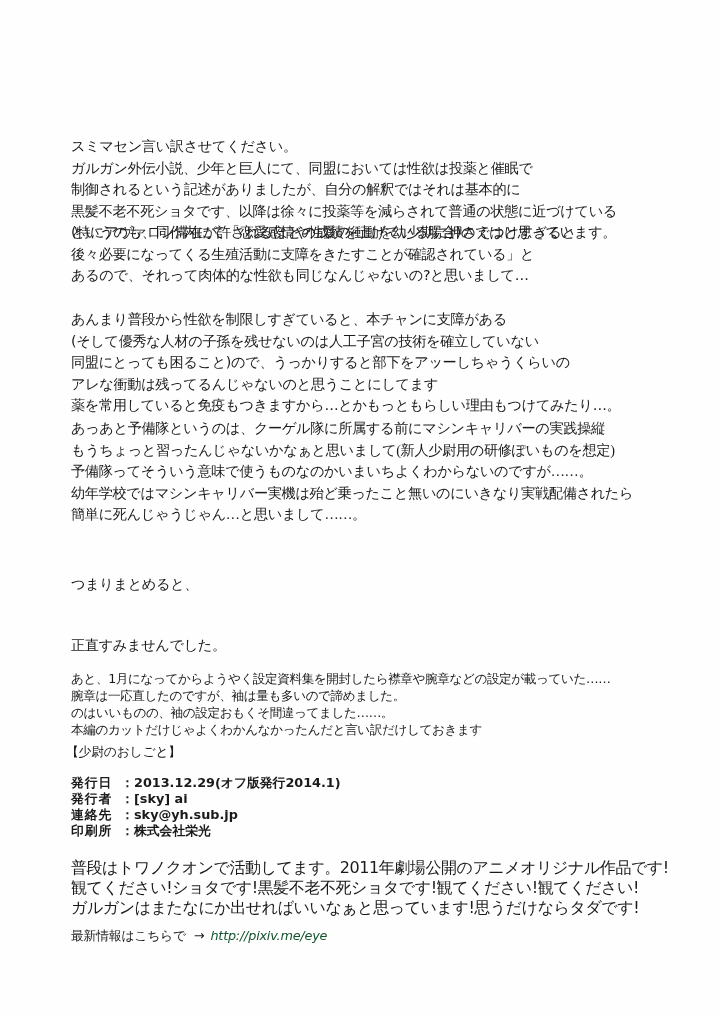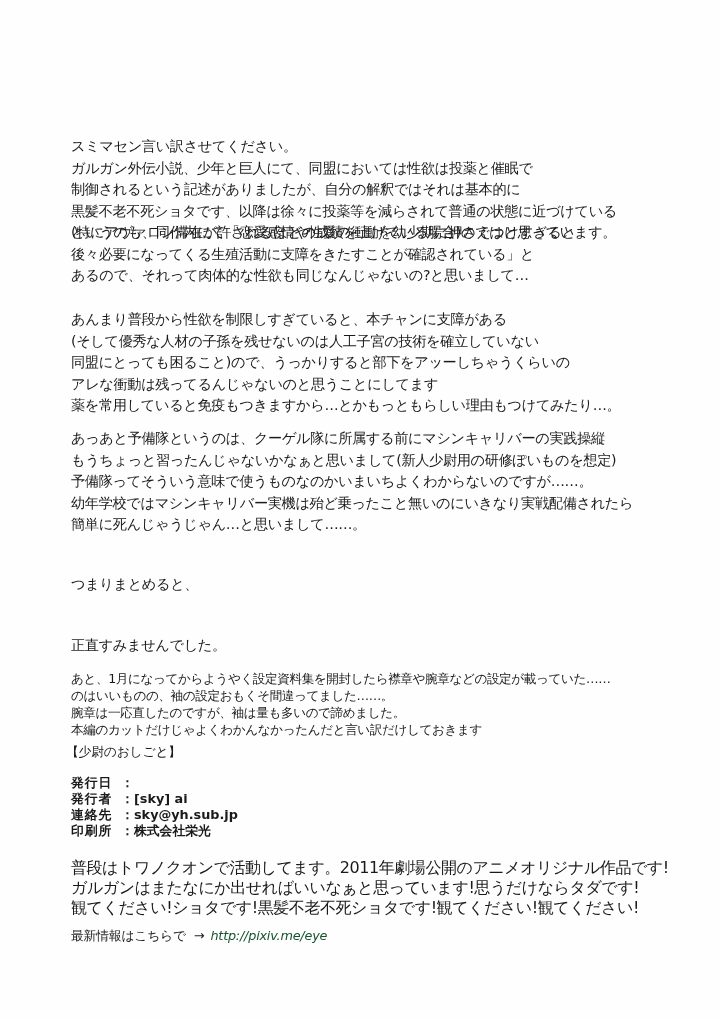--- a/index.html
+++ b/index.html
@@ -40,70 +40,71 @@
   </div>
 
   <div class="block body-text" style="top:309px;">
     <div class="line">あんまり普段から性欲を制限しすぎていると、本チャンに支障がある</div>
     <div class="line">(そして優秀な人材の子孫を残せないのは人工子宮の技術を確立していない</div>
     <div class="line">同盟にとっても困ること)ので、うっかりすると部下をアッーしちゃうくらいの</div>
     <div class="line">アレな衝動は残ってるんじゃないのと思うことにしてます</div>
     <div class="line">薬を常用していると免疫もつきますから…とかもっともらしい理由もつけてみたり…。</div>
   </div>
 
-  <div class="block body-text" style="top:428px;">
+  <div class="block body-text" style="top:418px;font-family:Liberation Serif, serif;">
     <div class="line">あっあと予備隊というのは、クーゲル隊に所属する前にマシンキャリバーの実践操縦</div>
     <div class="line">もうちょっと習ったんじゃないかなぁと思いまして(新人少尉用の研修ぽいものを想定)</div>
     <div class="line">予備隊ってそういう意味で使うものなのかいまいちよくわからないのですが……。</div>
     <div class="line">幼年学校ではマシンキャリバー実機は殆ど乗ったこと無いのにいきなり実戦配備されたら</div>
     <div class="line">簡単に死んじゃうじゃん…と思いまして……。</div>
   </div>
 
   <div class="block body-text" style="top:545px;margin-top:29px;">
     <div class="line">つまりまとめると、</div>
   </div>
 
   <div class="block body-text" style="top:587px;margin-top:48px;">
     <div class="line">正直すみませんでした。</div>
   </div>
 
   <div class="block small-text" style="top:654px;margin-top:16px;">
     <div class="line">あと、1月になってからようやく設定資料集を開封したら襟章や腕章などの設定が載っていた……</div>
+    <div class="line">腕章は一応直したのですが、袖は量も多いので諦めました。</div>
     <div class="line">のはいいものの、袖の設定おもくそ間違ってました……。</div>
-    <div class="line">腕章は一応直したのですが、袖は量も多いので諦めました。</div>
     <div class="line">本編のカットだけじゃよくわかんなかったんだと言い訳だけしておきます</div>
   </div>
 
   <div class="block colophon-title" style="top:744px; left:66px;">【少尉のおしごと】</div>
 
   <div class="block" style="top:775px;font-weight:bold;">
     <div class="colophon-row">
       <span class="label">発行日</span>
       <span class="sep">：</span>
+      <span class="value">2013.12.29(オフ版発行2014.1)</span>
     </div>
     <div class="colophon-row">
       <span class="label">発行者</span>
       <span class="sep">：</span>
       <span class="value">[sky] ai</span>
     </div>
     <div class="colophon-row">
       <span class="label">連絡先</span>
       <span class="sep">：</span>
       <span class="value">sky@yh.sub.jp</span>
     </div>
     <div class="colophon-row">
       <span class="label">印刷所</span>
       <span class="sep">：</span>
       <span class="value">株式会社栄光</span>
     </div>
   </div>
 
   <div class="block promo" style="top:858px;">
     <div class="line">普段はトワノクオンで活動してます。2011年劇場公開のアニメオリジナル作品です!</div>
+    <div class="line">観てください!ショタです!黒髪不老不死ショタです!観てください!観てください!</div>
     <div class="line">ガルガンはまたなにか出せればいいなぁと思っています!思うだけならタダです!</div>
-    <div class="line">観てください!ショタです!黒髪不老不死ショタです!観てください!観てください!</div>
   </div>
 
   <div class="block latest" style="top:928px;">
     <span>最新情報はこちらで</span><span class="arrow">→</span><span class="link">http://pixiv.me/eye</span>
   </div>
 
 </div>
 
 </body></html>

